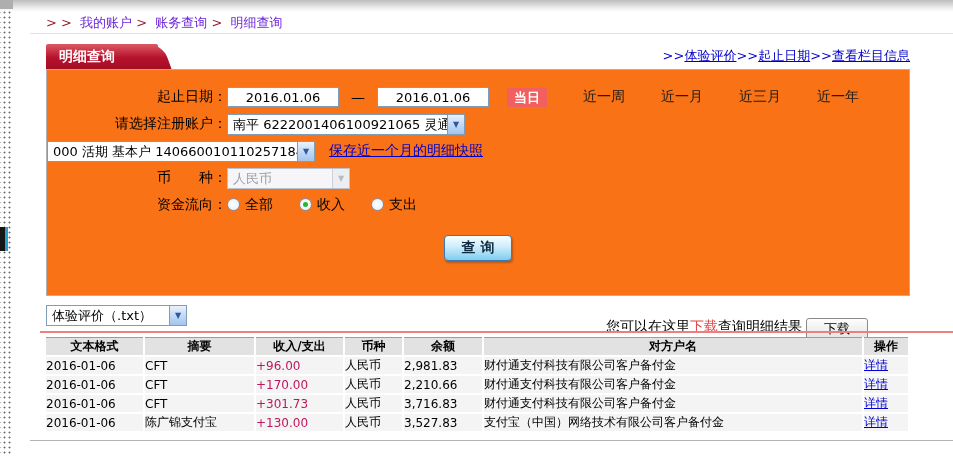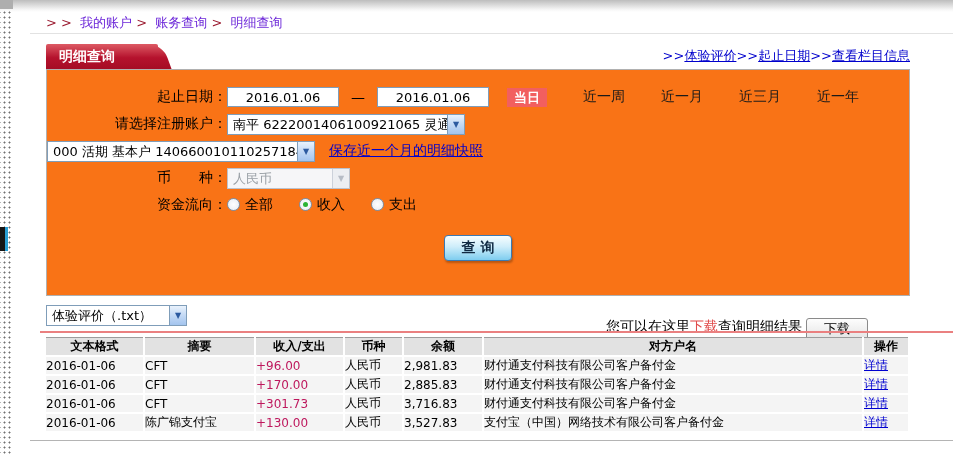--- a/index.html
+++ b/index.html
@@ -244,21 +244,21 @@
         <td class="cell-currency">人民币</td>
         <td class="cell-balance">2,981.83</td>
         <td class="cell-counterparty">财付通支付科技有限公司客户备付金</td>
         <td><a class="detail-link">详情</a></td>
       </tr>
       <tr>
         <td class="cell-date">2016-01-06</td>
         <td class="cell-summary">CFT</td>
         <td class="cell-amount">+170.00</td>
         <td class="cell-currency">人民币</td>
-        <td class="cell-balance">2,885.83</td>
+        <td class="cell-balance">2,210.66</td>
         <td class="cell-counterparty">财付通支付科技有限公司客户备付金</td>
         <td><a class="detail-link">详情</a></td>
       </tr>
       <tr>
         <td class="cell-date">2016-01-06</td>
         <td class="cell-summary">CFT</td>
         <td class="cell-amount">+301.73</td>
         <td class="cell-currency">人民币</td>
         <td class="cell-balance">3,716.83</td>
         <td class="cell-counterparty">财付通支付科技有限公司客户备付金</td>

